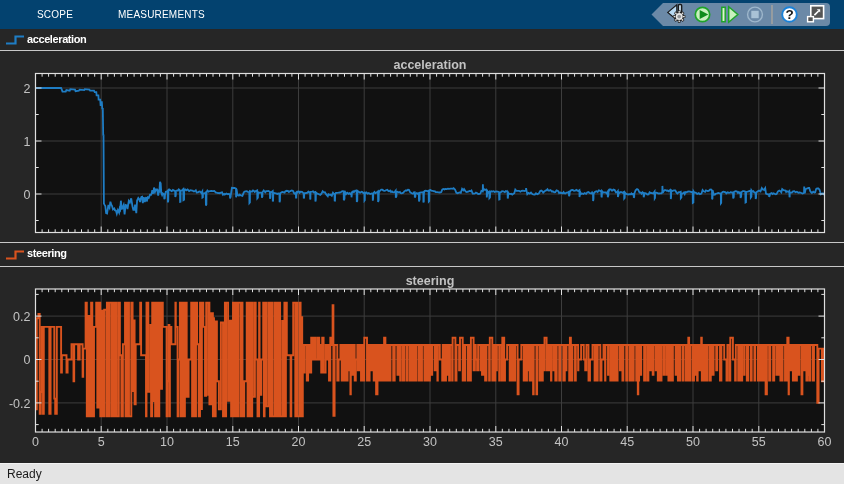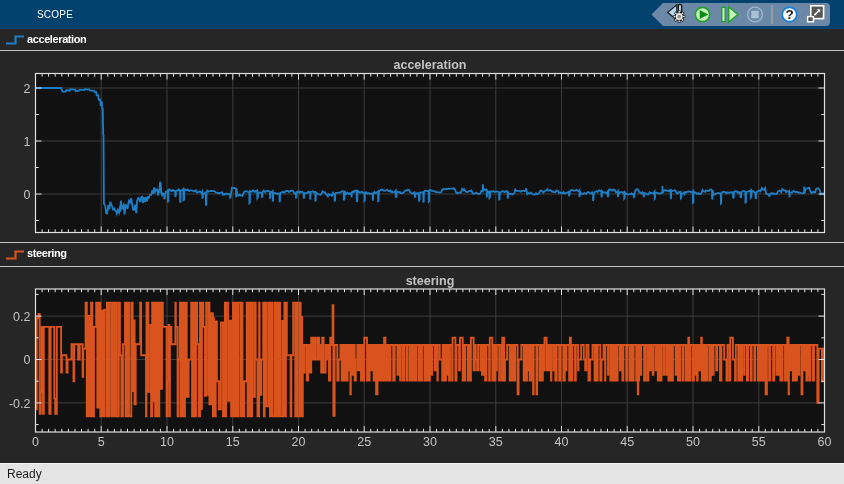--- a/index.html
+++ b/index.html
@@ -593,20 +593,21 @@
     <text x="758.8" y="445.5" text-anchor="middle" font-family="Liberation Sans, sans-serif" font-size="12.5" fill="#c2c2c2">55</text>
     <text x="824.5" y="445.5" text-anchor="middle" font-family="Liberation Sans, sans-serif" font-size="12.5" fill="#c2c2c2">60</text>
     <line x1="0" y1="50.5" x2="844" y2="50.5" stroke="#c8c8c8" stroke-width="1"></line>
     <line x1="0" y1="242.5" x2="844" y2="242.5" stroke="#c8c8c8" stroke-width="1"></line>
     <line x1="0" y1="266.5" x2="844" y2="266.5" stroke="#c8c8c8" stroke-width="1"></line>
     <path d="M6 43.5 L15.5 43.5 L15.5 36.5 L24 36.5" fill="none" stroke="#1f7dc4" stroke-width="2.2"></path>
     <path d="M6 258.5 L15.5 258.5 L15.5 251.5 L24 251.5" fill="none" stroke="#d9531e" stroke-width="2.2"></path>
   </svg>
 <div id="toolbar">
   <div class="tab" style="left:37px;">SCOPE</div>
+  <div class="tab" style="left:118px;">MEASUREMENTS</div>
 </div>
 <svg width="844" height="29" viewBox="0 0 844 29" xmlns="http://www.w3.org/2000/svg" style="position:absolute;left:0;top:0">
     <path d="M663 3 L651.5 14.5 L663 26 L826 26 Q830 26 830 22 L830 7 Q830 3 826 3 Z" fill="#6b89a7"></path>
     <g>
 <path d="M667.8 12.4 L676.8 4.8 L676.8 20 Z" fill="#b8d9f2" stroke="#1a1a1a" stroke-width="1.2"></path>
 <rect x="678.4" y="4.4" width="3.2" height="9.5" rx="1" fill="#d6ebfa" stroke="#1a1a1a" stroke-width="1.5"></rect>
 <line x1="683.00" y1="16.60" x2="685.40" y2="16.60" stroke="#2a2a2a" stroke-width="2.6"></line>
       <line x1="681.89" y1="19.29" x2="683.58" y2="20.98" stroke="#2a2a2a" stroke-width="2.6"></line>
       <line x1="679.20" y1="20.40" x2="679.20" y2="22.80" stroke="#2a2a2a" stroke-width="2.6"></line>
       <line x1="676.51" y1="19.29" x2="674.82" y2="20.98" stroke="#2a2a2a" stroke-width="2.6"></line>

